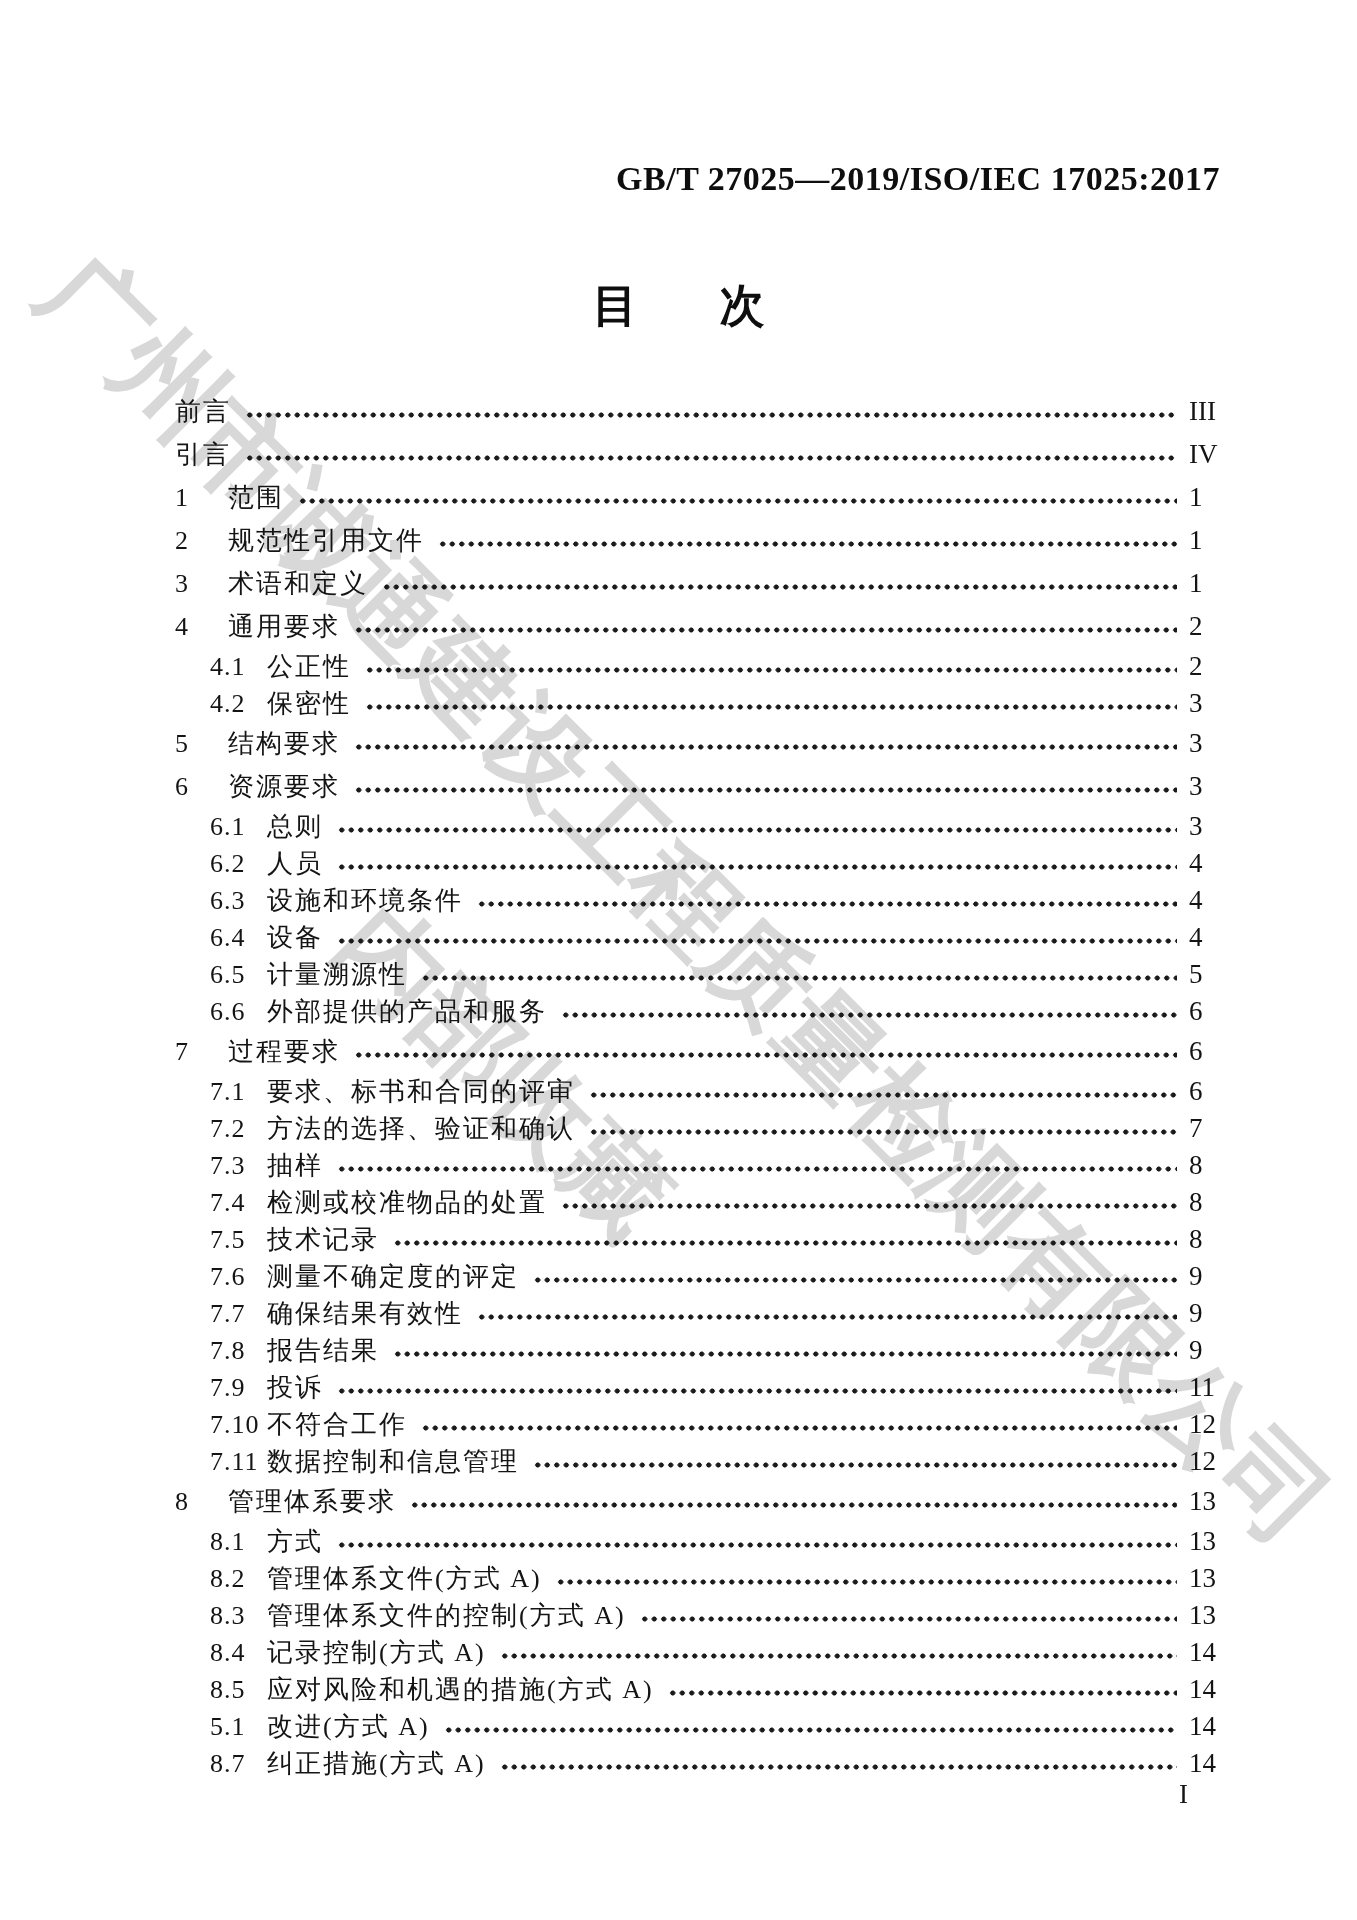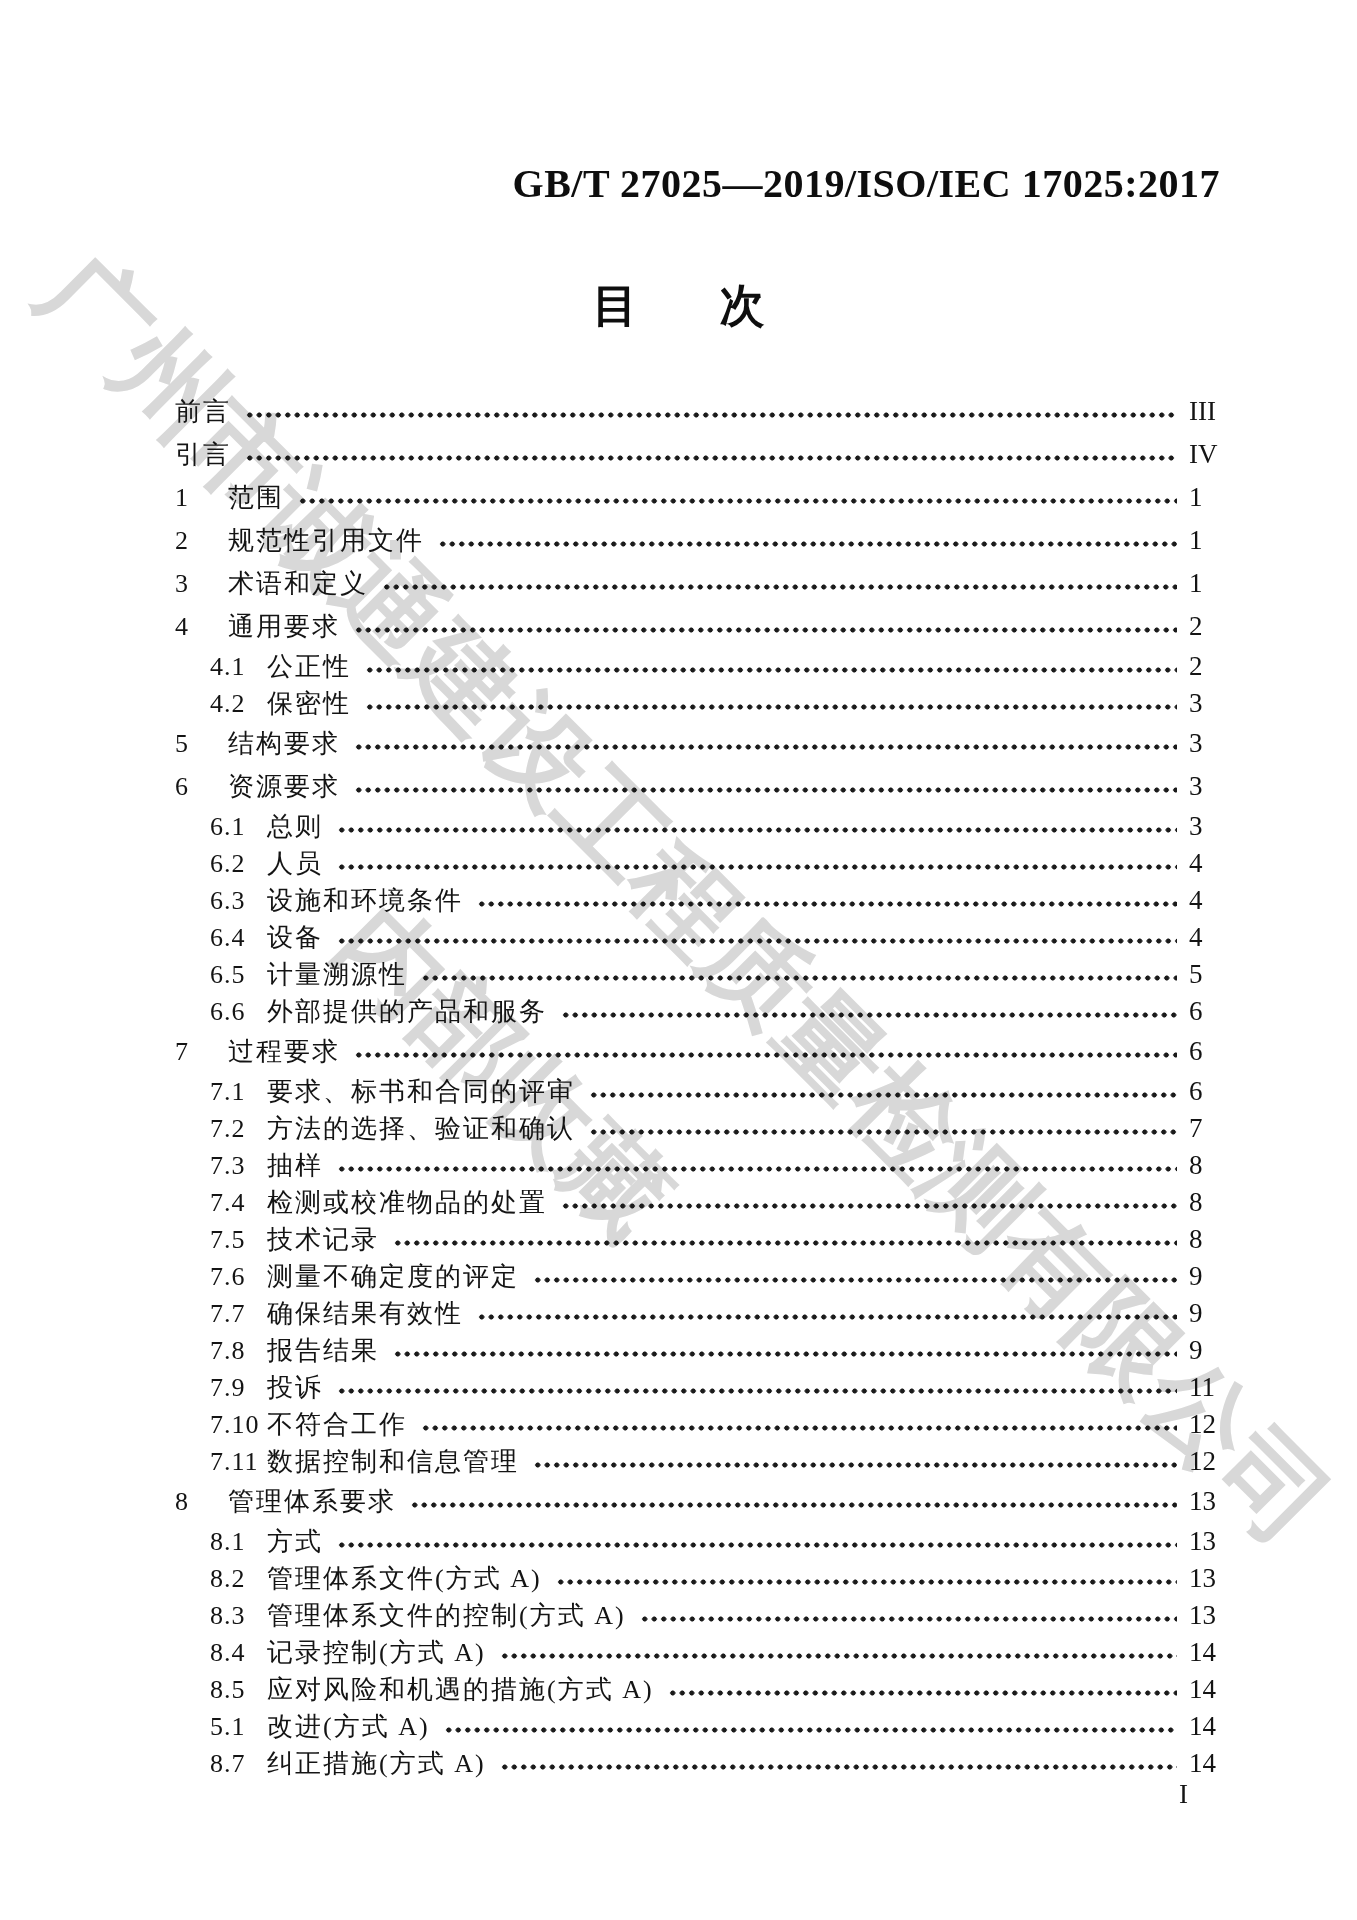--- a/index.html
+++ b/index.html
@@ -18,21 +18,21 @@
     font-size:104px;letter-spacing:0px;font-weight:bold;
     user-select:none;
   }
   .wm1{left:108px;top:225px;}
   .wm2{left:405px;top:875px;}
 
   
   .header{
     position:absolute;z-index:2;top:160px;right:137px;
     font-family:"Liberation Serif","DejaVu Serif",serif;
-    font-weight:bold;font-size:40px;letter-spacing:0.5px;color:#0e0e0e;
+    font-weight:bold;font-size:34px;letter-spacing:0.5px;color:#0e0e0e;
     white-space:nowrap;
   }
 
   
   .title{
     position:absolute;z-index:2;top:276px;left:0;width:100%;
     text-align:center;font-weight:bold;font-size:45px;color:#0e0e0e;
     font-family:"Liberation Serif","DejaVu Serif",serif;
   }
   .title .gap{display:inline-block;width:82px;}

